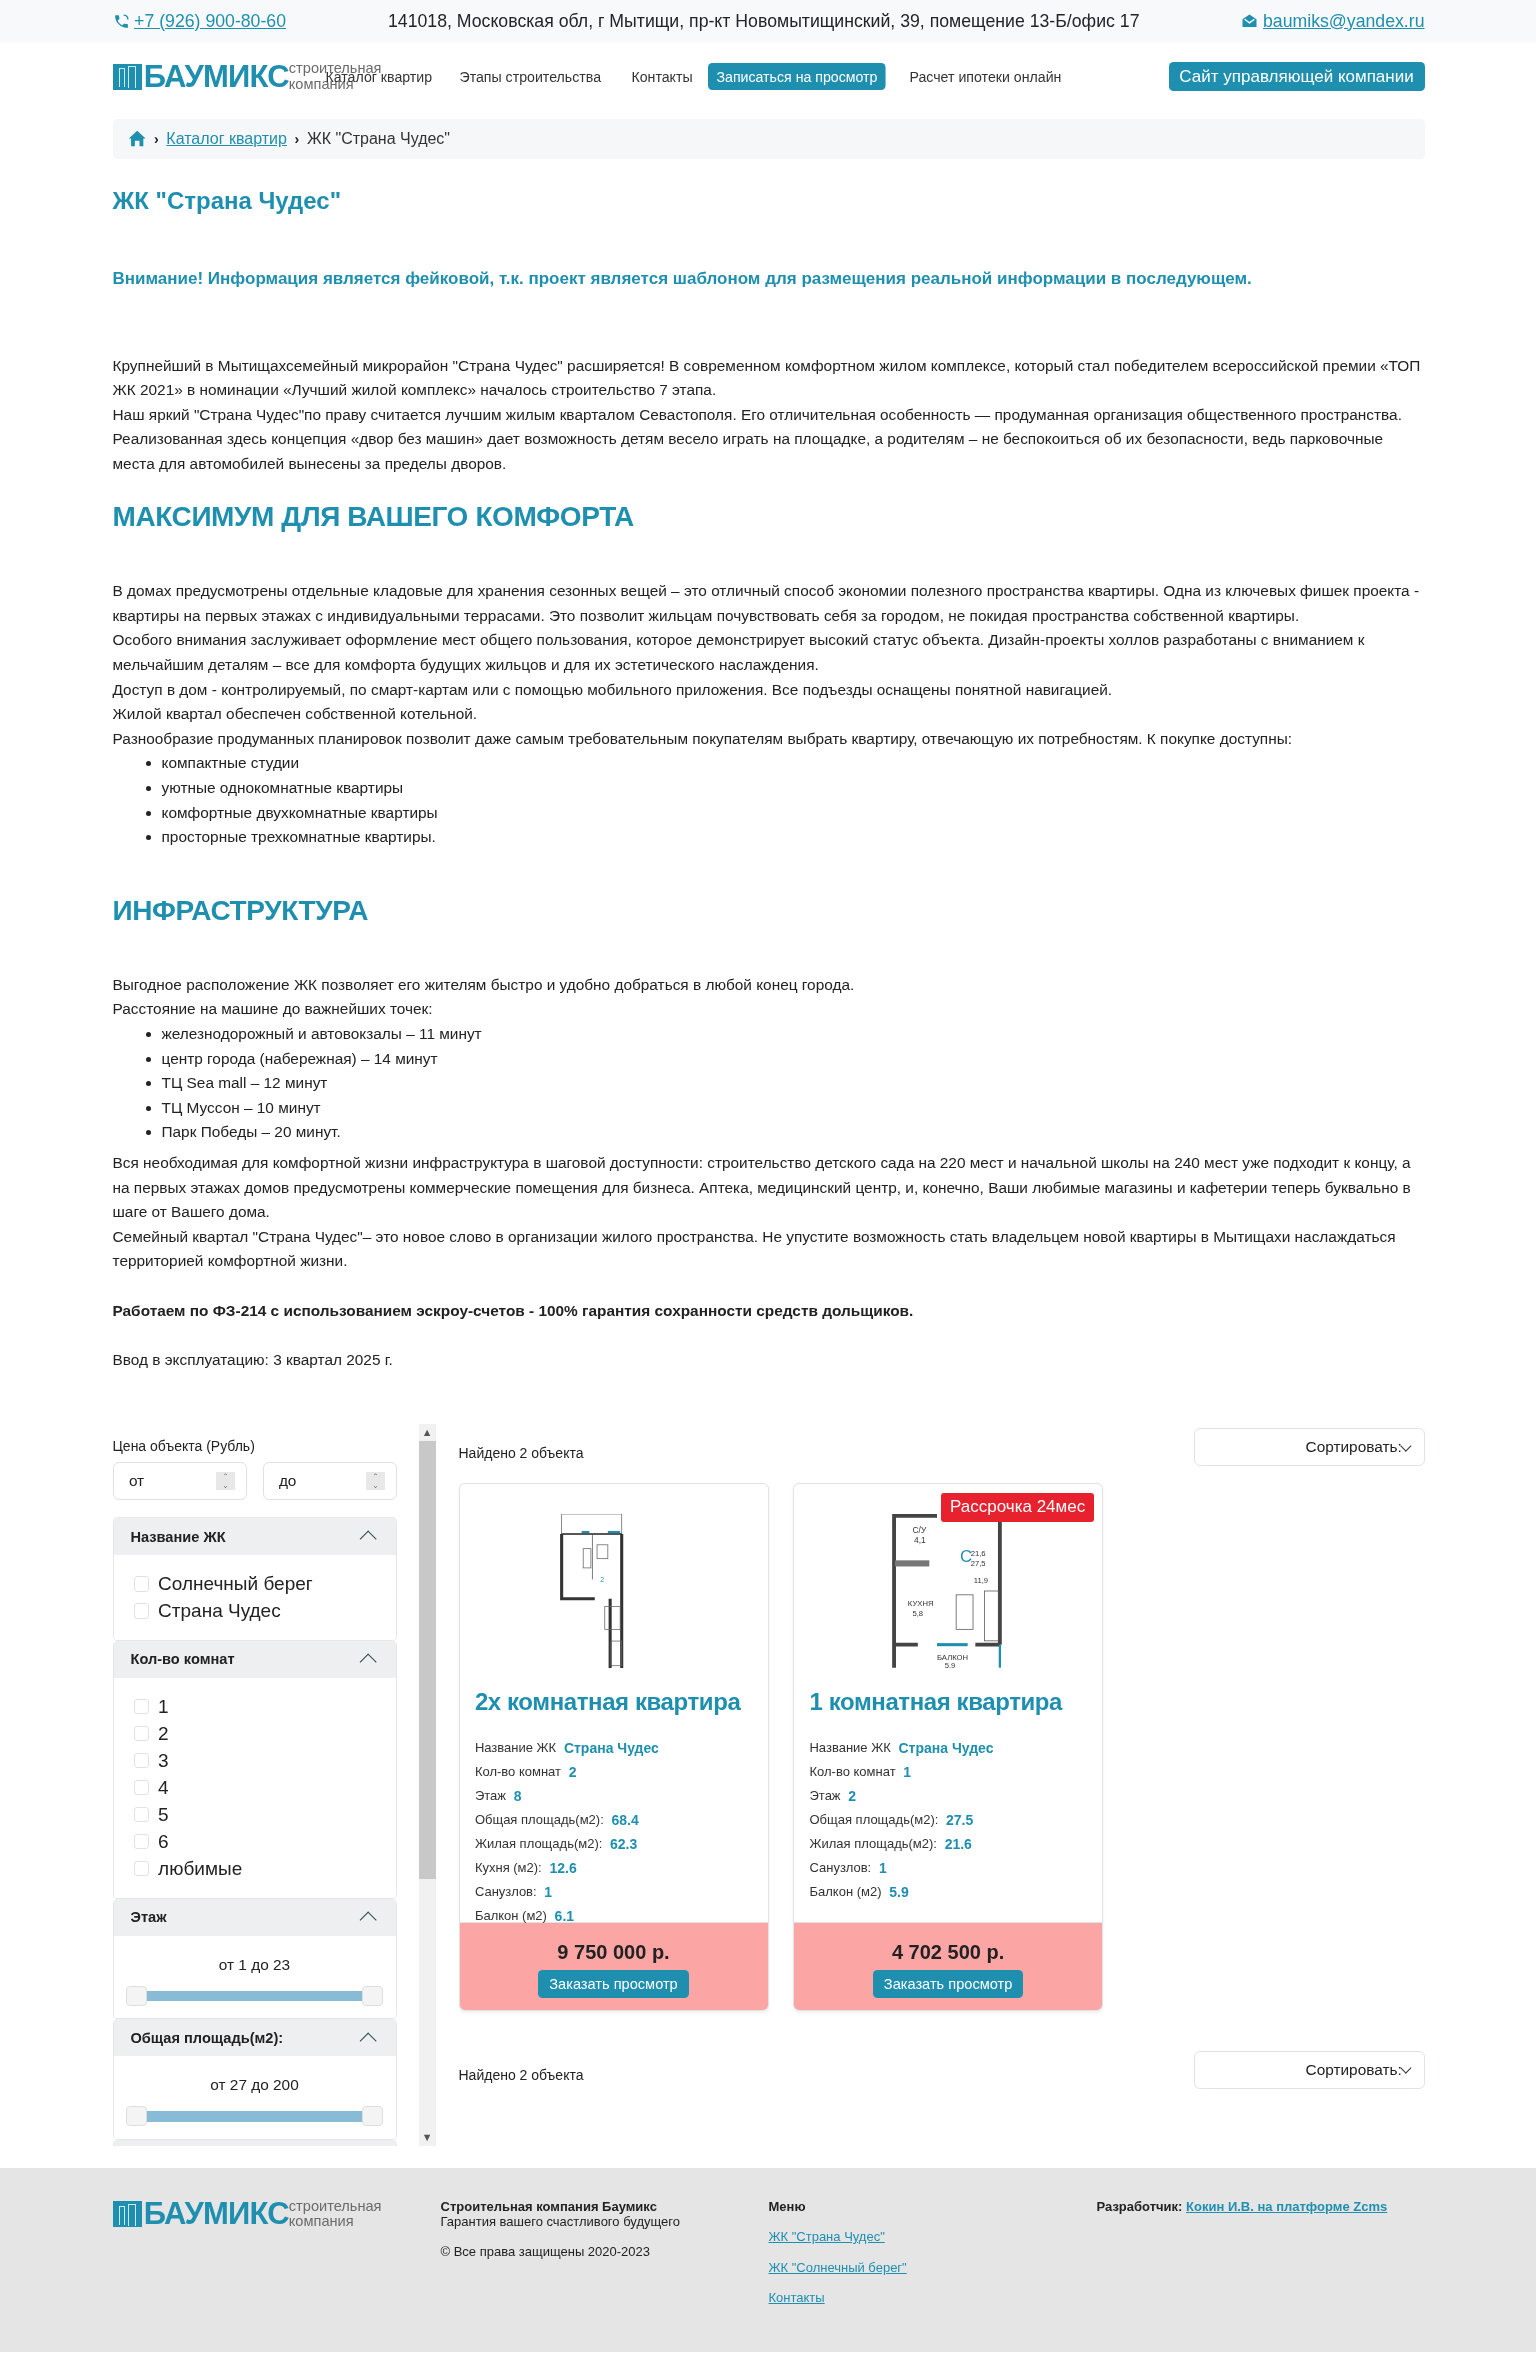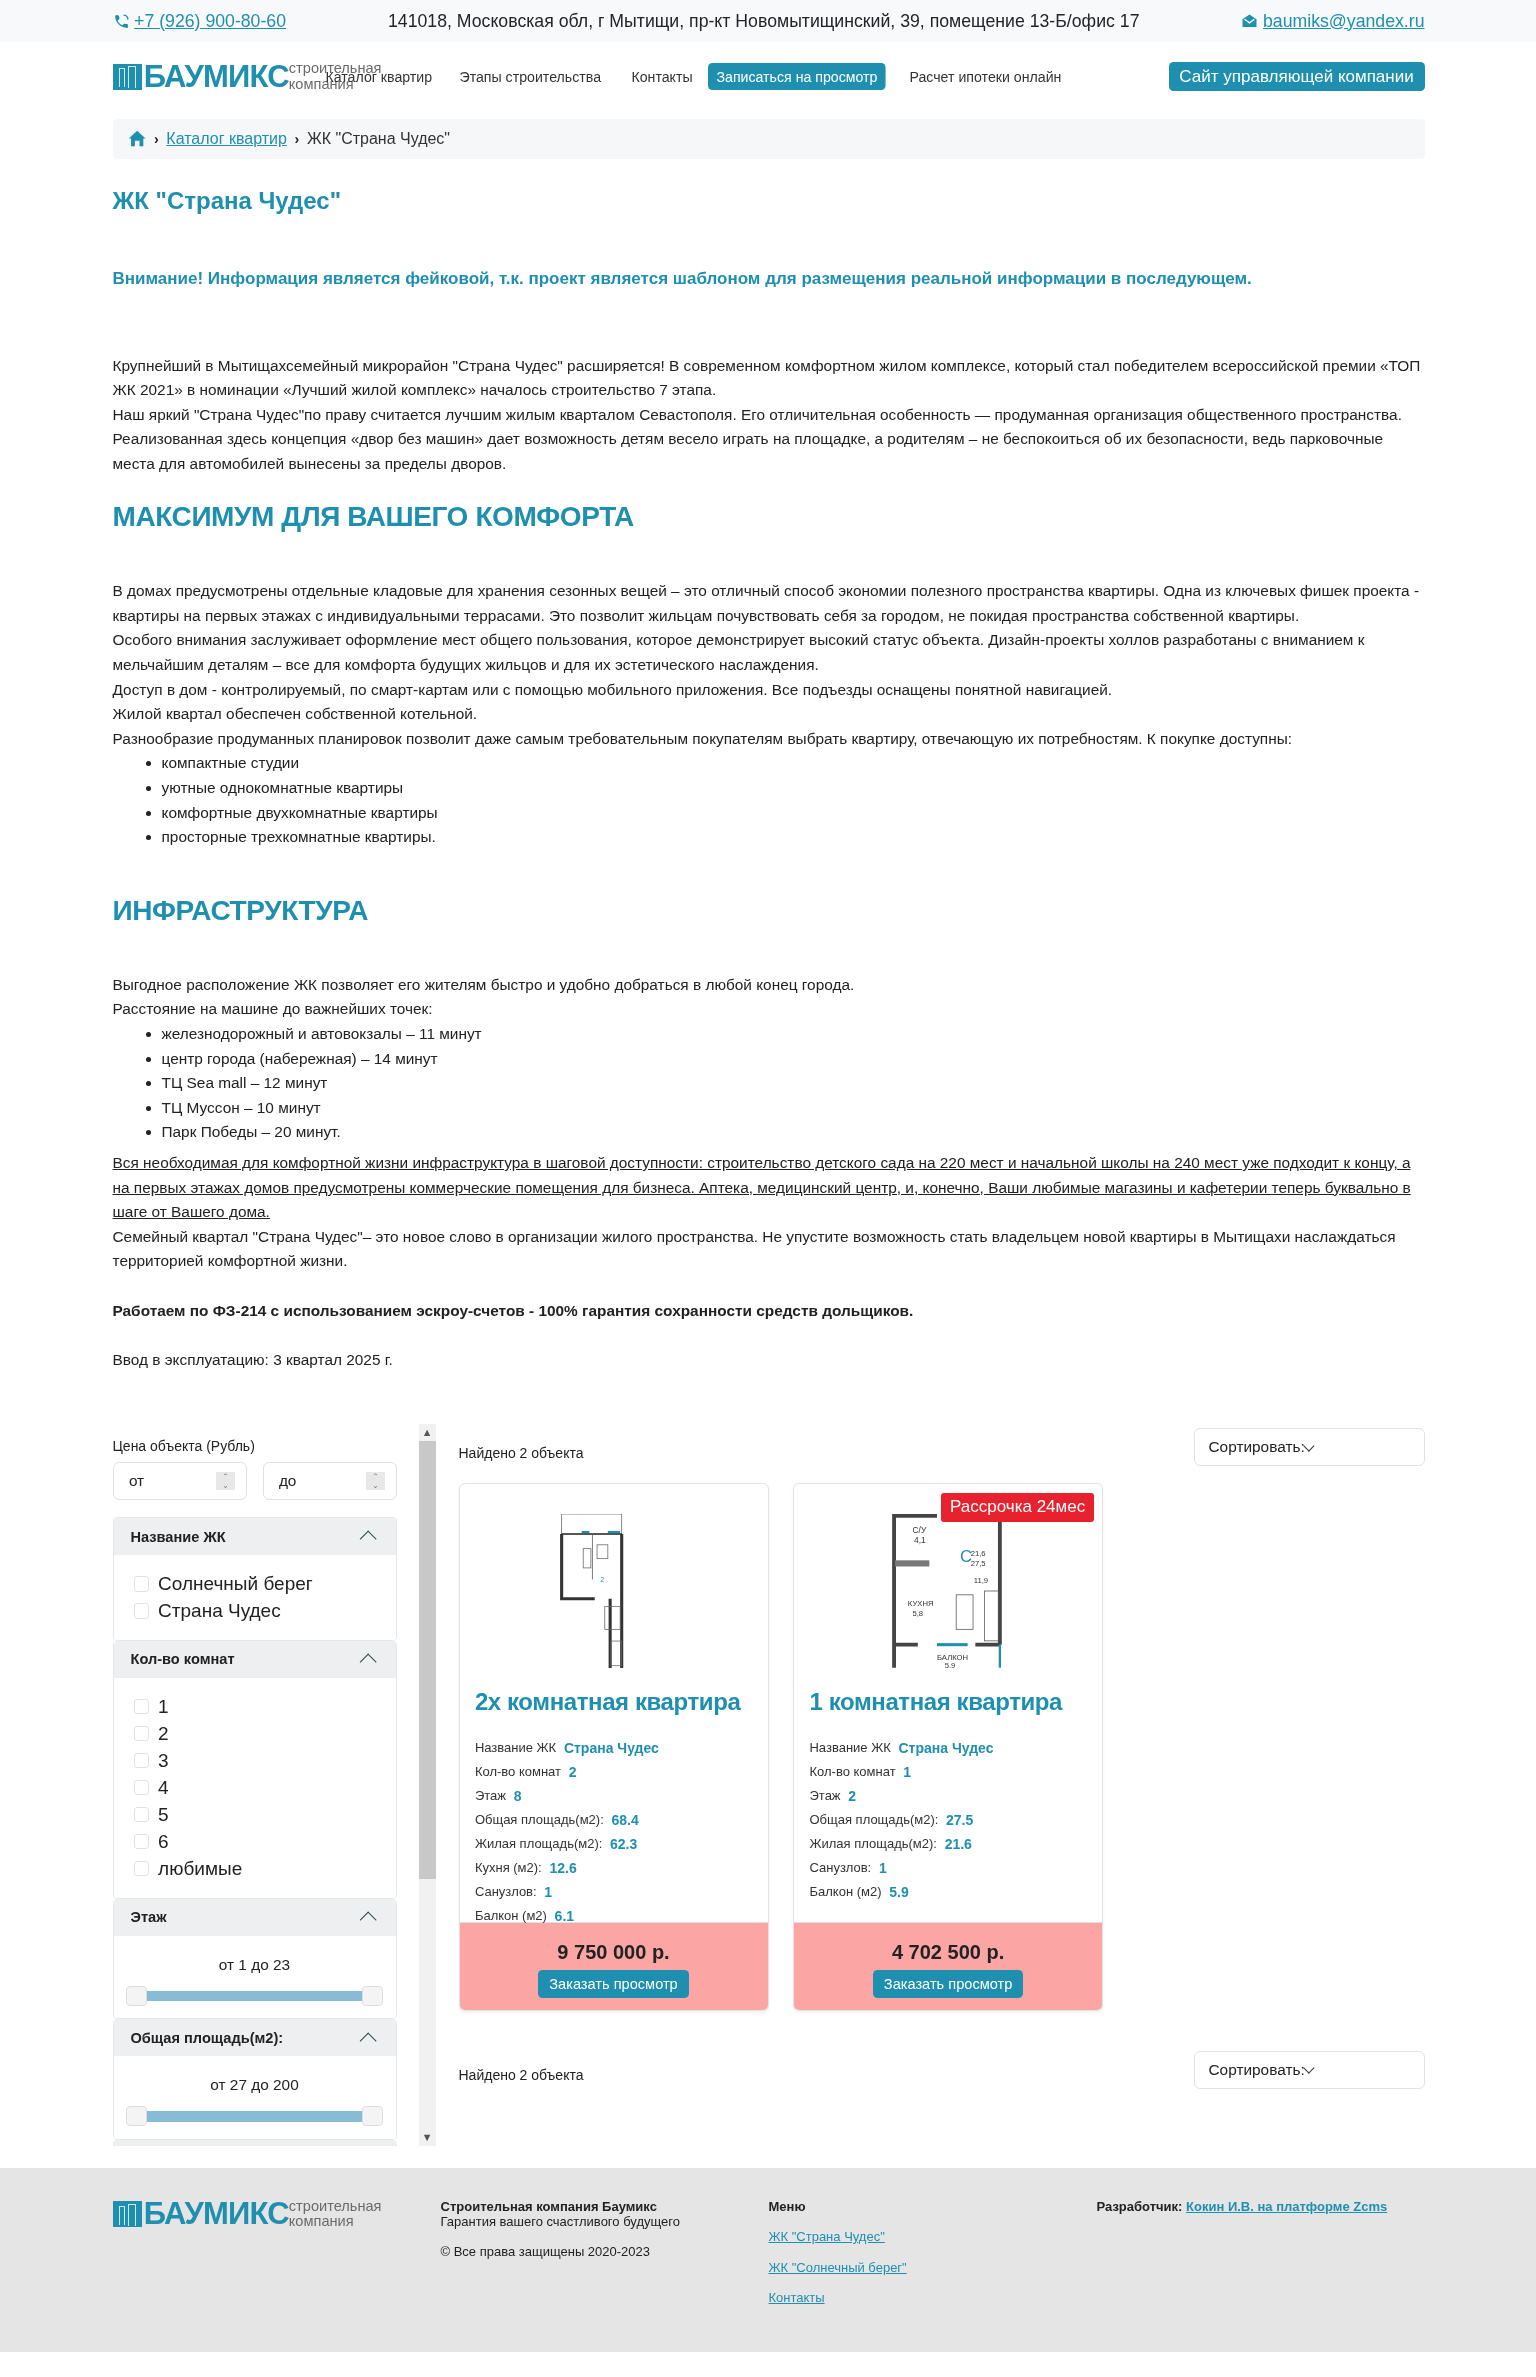--- a/index.html
+++ b/index.html
@@ -69,21 +69,21 @@
   .checkbox { width: 15.4px; height: 15.4px; border: 0.8px solid #dfe2e5; border-radius: 3.1px; background: #fff; }
   .range-text { text-align: center; font-size: 15.4px; color: #222; margin-top: 7.7px; }
   .range-track { position: relative; height: 20px; margin: 12.3px 3.1px 7.7px; }
   .range-bar { position: absolute; left: 10.8px; right: 10.8px; top: 4.6px; height: 10.8px; background: #88bcd6; }
   .range-handle { position: absolute; top: 0; width: 21.5px; height: 20px; border: 0.8px solid #ddd; border-radius: 4.6px; background: #f4f4f4; }
   .range-handle.l { left: 0; } .range-handle.r { right: 0; }
 
   .results { flex: 1; }
   .results-head { display: flex; justify-content: space-between; align-items: center; height: 46px; }
   .found { font-size: 14px; color: #222; margin-top: 10.8px; }
-  .sort { width: 231px; height: 38px; border: 0.8px solid #e0e3e6; border-radius: 6.1px; display: flex; align-items: center; justify-content: flex-start; padding: 0 14px; font-size: 15.4px; color: #222; }
+  .sort { width: 231px; height: 38px; border: 0.8px solid #e0e3e6; border-radius: 6.1px; display: flex; align-items: center; justify-content: flex-end; padding: 0 14px; font-size: 15.4px; color: #222; }
   .chev-down { width: 7.7px; height: 7.7px; border-right: 1.5px solid #333; border-bottom: 1.5px solid #333; transform: rotate(45deg); margin-top: -3.1px; }
   .cards { display: flex; gap: 24.6px; margin-top: 12.3px; }
   .card { width: 310px; border: 0.8px solid #e1e3e5; border-radius: 6.1px; box-shadow: 0 1.5px 3.1px rgba(0,0,0,0.06); position: relative; overflow: hidden; background: #fff; }
   .badge { position: absolute; right: 7.7px; top: 9.2px; background: #e8212e; color: #fff; font-size: 17px; padding: 4.6px 9.2px; border-radius: 3px; }
   .plan { height: 184px; display: flex; align-items: flex-end; justify-content: center; padding-top: 46px; }
   .plan svg { display: block; }
   .card-body { padding: 20px 15.4px 15.4px; height: 254px; }
   .card-title { font-size: 24px; color: #1f8fb0; font-weight: bold; letter-spacing: -0.4px; }
   .props { margin-top: 20px; }
   .prop { font-size: 13px; color: #333; height: 24px; display: flex; gap: 7.7px; align-items: center; }
@@ -183,21 +183,21 @@
   <div class="section-block body-text">
     <p>Выгодное расположение ЖК позволяет его жителям быстро и удобно добраться в любой конец города.</p>
     <p>Расстояние на машине до важнейших точек:</p>
     <ul class="bullets">
       <li>железнодорожный и автовокзалы – 11 минут</li>
       <li>центр города (набережная) – 14 минут</li>
       <li>ТЦ Sea mall – 12 минут</li>
       <li>ТЦ Муссон – 10 минут</li>
       <li>Парк Победы – 20 минут.</li>
     </ul>
-    <p style="margin-top:6.1px;text-decoration:underline;">Вся необходимая для комфортной жизни инфраструктура в шаговой доступности: строительство детского сада на 220 мест и начальной школы на 240 мест уже подходит к концу, а на первых этажах домов предусмотрены коммерческие помещения для бизнеса. Аптека, медицинский центр, и, конечно, Ваши любимые магазины и кафетерии теперь буквально в шаге от Вашего дома.</p>
+    <p style="margin-top:6.1px;">Вся необходимая для комфортной жизни инфраструктура в шаговой доступности: строительство детского сада на 220 мест и начальной школы на 240 мест уже подходит к концу, а на первых этажах домов предусмотрены коммерческие помещения для бизнеса. Аптека, медицинский центр, и, конечно, Ваши любимые магазины и кафетерии теперь буквально в шаге от Вашего дома.</p>
     <p> Семейный квартал "Страна Чудес"– это новое слово в организации жилого пространства. Не упустите возможность стать владельцем новой квартиры в Мытищахи наслаждаться территорией комфортной жизни.</p>
     <p class="mt32 bold">Работаем по ФЗ-214 с использованием эскроу-счетов - 100% гарантия сохранности средств дольщиков.</p>
     <p class="mt32">Ввод в эксплуатацию: 3 квартал 2025 г.</p>
   </div>
 
   <div class="catalog">
     <aside class="filters">
       <div class="filter-scroll">
         <div class="price-label">Цена объекта (Рубль)</div>
         <div class="price-row">

